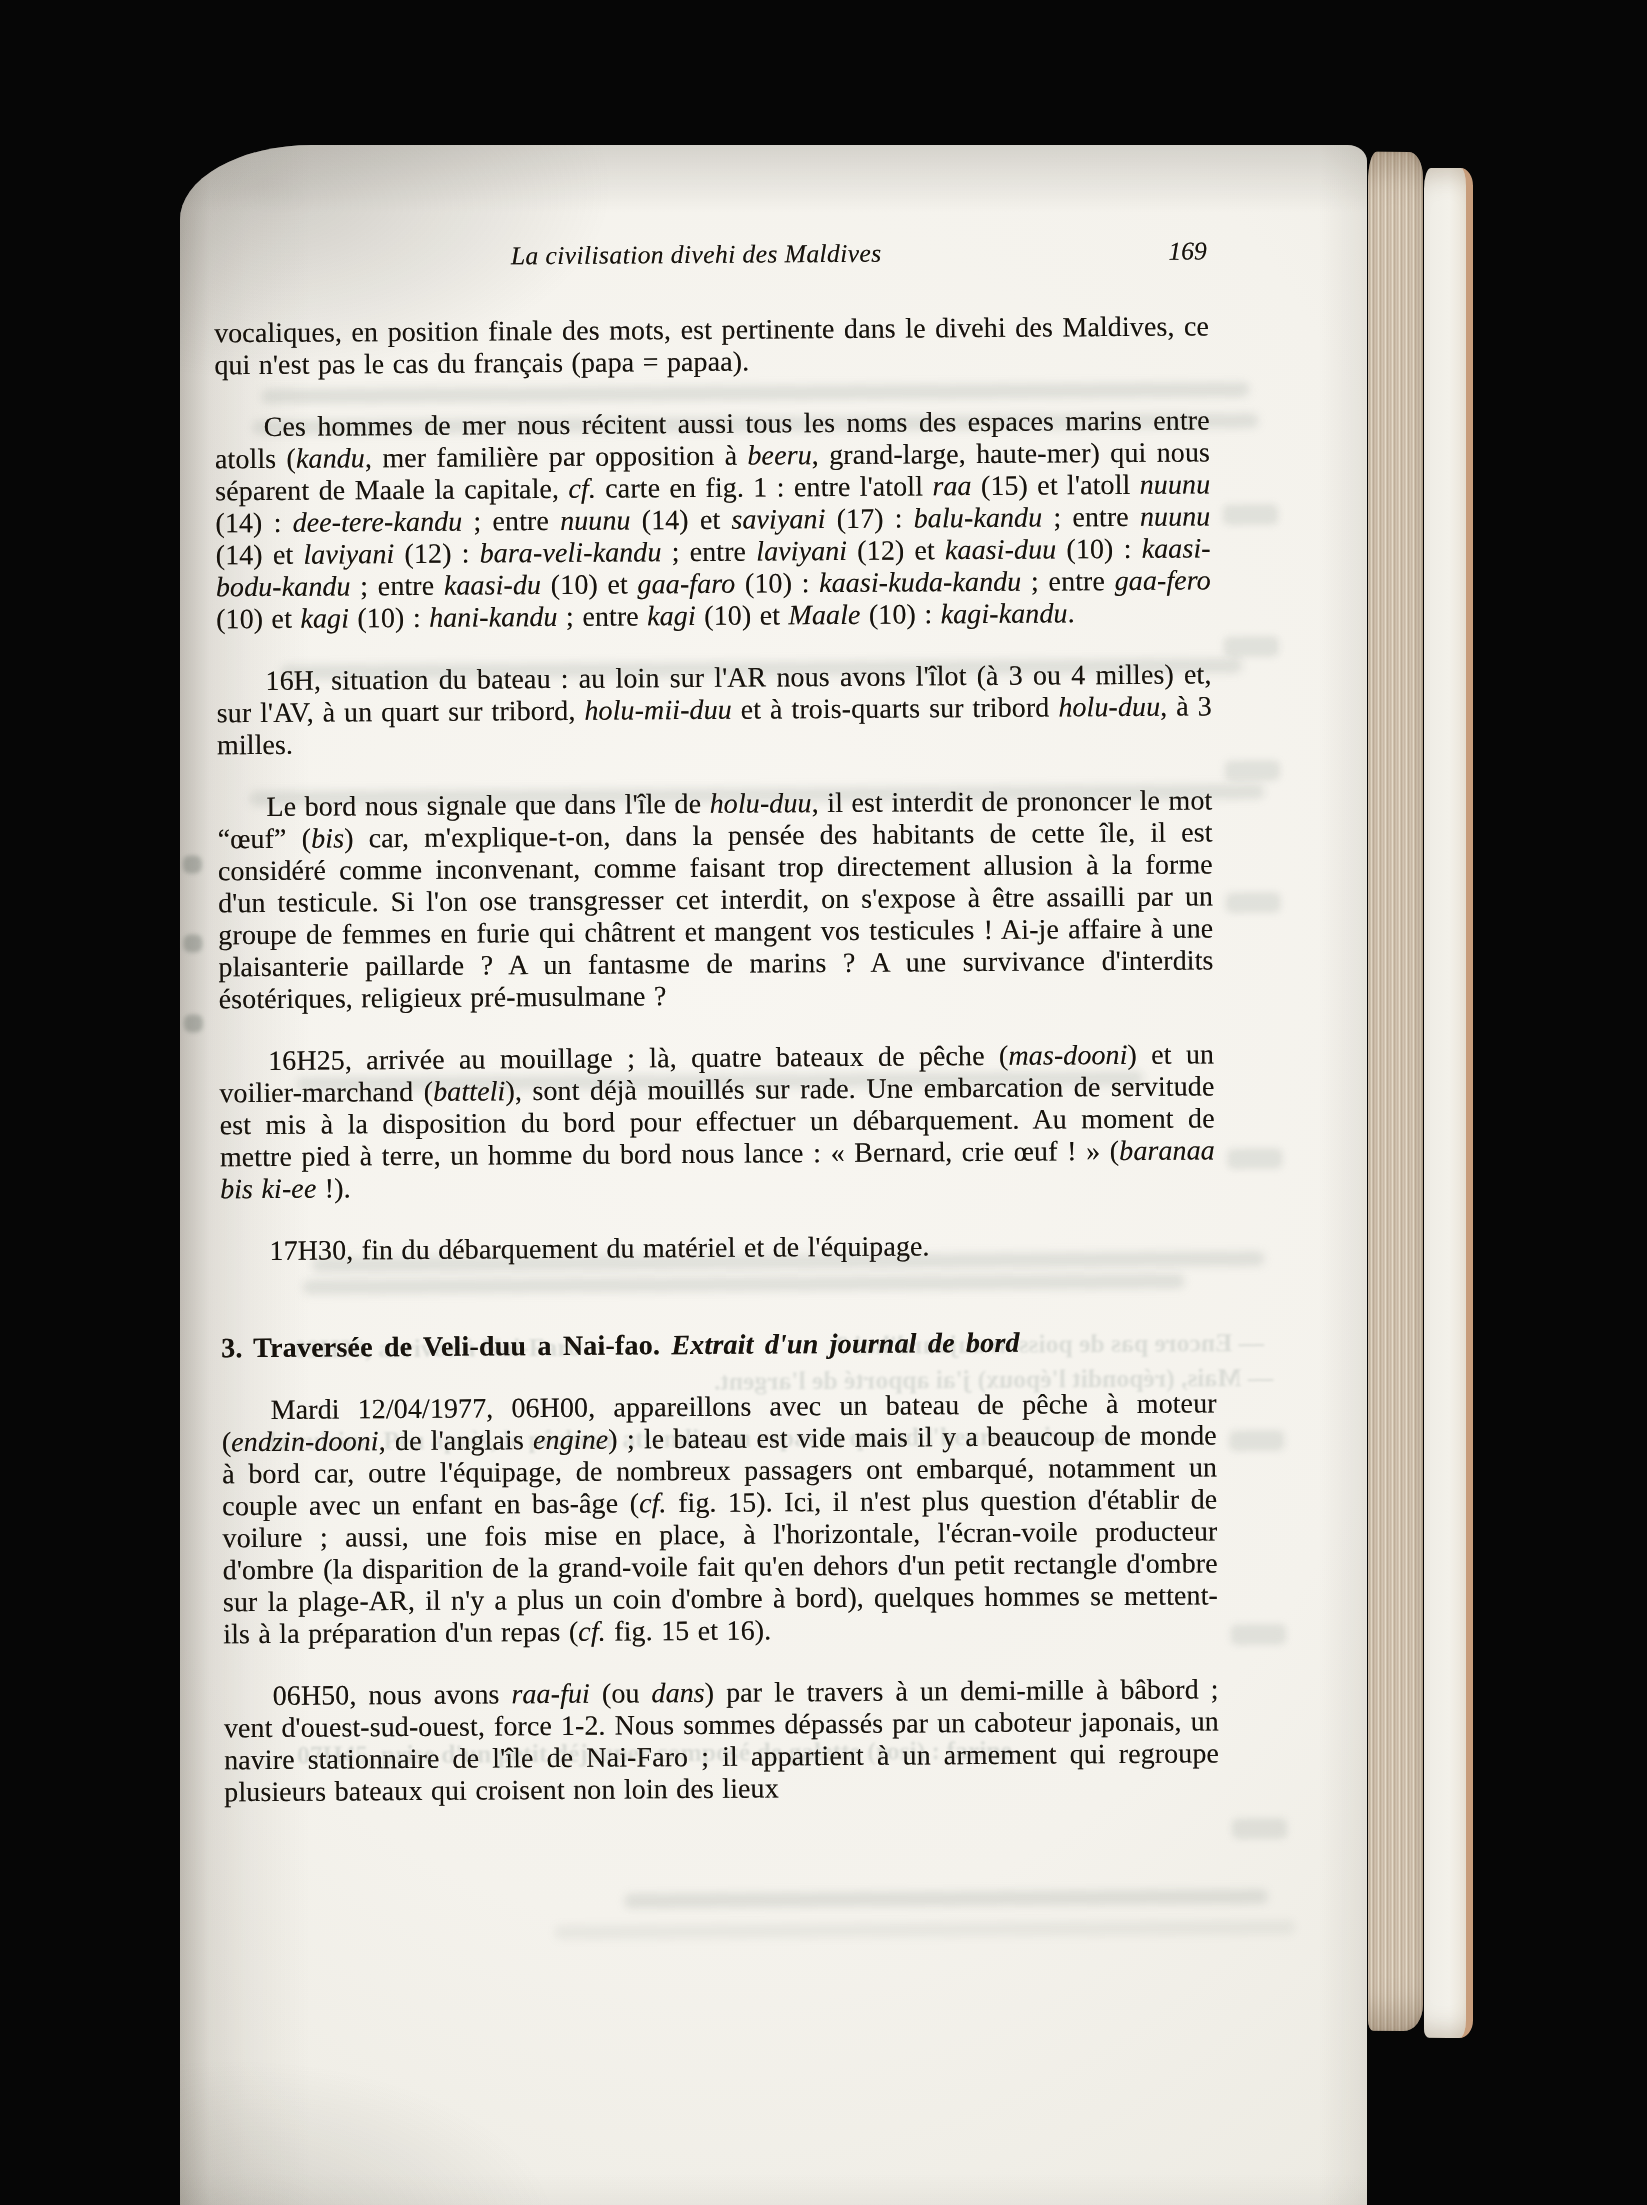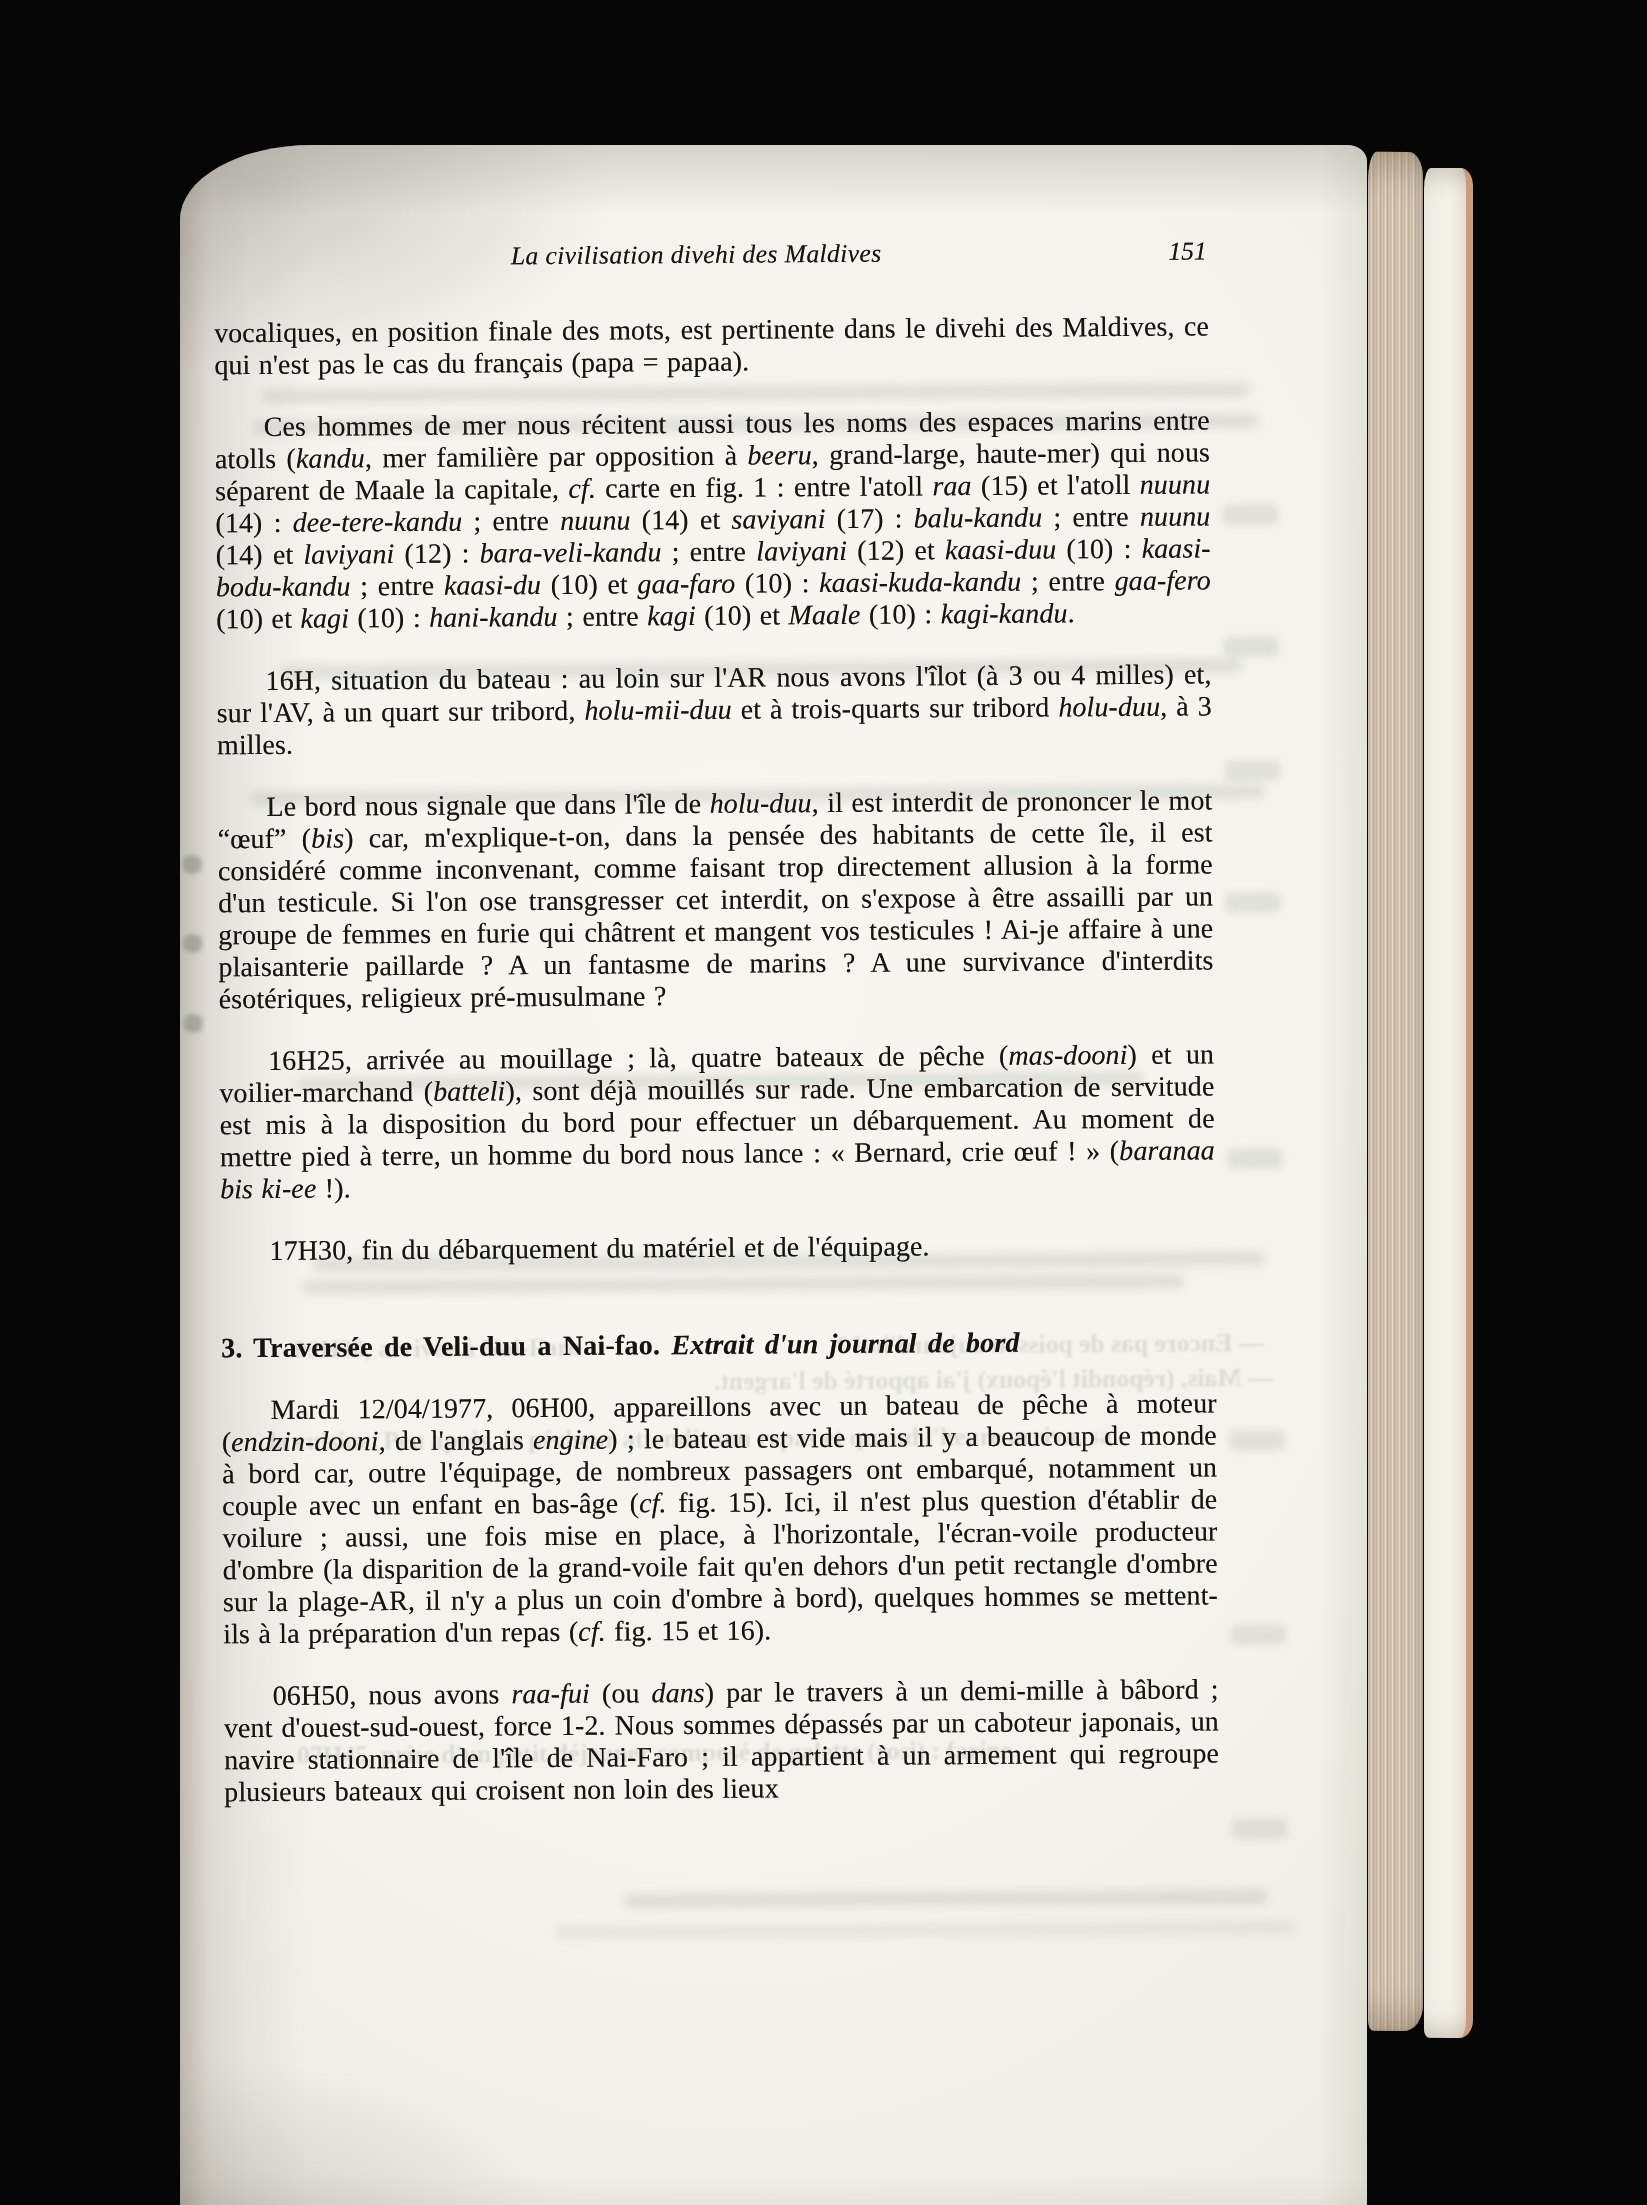--- a/index.html
+++ b/index.html
@@ -172,21 +172,21 @@
     <div id="ghost-layer">
         <div class="ghost" style="left: 112px; top: 1186px; width: 618px;">09H30, arrivée à Nai-Faro</div>
         <div class="ghost mir" style="left: 200px; top: 1186px; width: 882px;">— Encore pas de poisson aujourd'hui&nbsp;?</div>
         <div class="ghost mir" style="left: 121px; top: 1221px; width: 970px;">— Mais, (répondit l'époux) j'ai apporté de l'argent.</div>
         <div class="ghost" style="left: 86px; top: 1278px; width: 1006px;">la cuisine. Peu après, le pêcheur attendit son repas et quand l'heure arriva, sa</div>
         <div class="ghost" style="left: 112px; top: 1592px; width: 970px;">07H45, prise d'un petit déjeuner composé de galette (rosi)&nbsp;: farine</div>
       </div>
 
     <div class="running-header">
       <span class="title">La civilisation divehi des Maldives</span>
-      <span class="folio">151</span>
+      <span class="folio">169</span>
     </div>
 
     <div class="text-block" id="paragraphs">
         <p class="">vocaliques, en position finale des mots, est pertinente dans le divehi des Maldives, ce qui n'est pas le cas du français (papa = papaa).</p>
         <p class=" indent">Ces hommes de mer nous récitent aussi tous les noms des espaces marins entre atolls (<span class="it">kandu</span>, mer familière par opposition à <span class="it">beeru</span>, grand-large, haute-mer) qui nous séparent de Maale la capitale, <span class="it">cf.</span> carte en fig. 1&nbsp;: entre l'atoll <span class="it">raa</span> (15) et l'atoll <span class="it">nuunu</span> (14)&nbsp;: <span class="it">dee-tere-kandu</span>&nbsp;; entre <span class="it">nuunu</span> (14) et <span class="it">saviyani</span> (17)&nbsp;: <span class="it">balu-kandu</span>&nbsp;; entre <span class="it">nuunu</span> (14) et <span class="it">laviyani</span> (12)&nbsp;: <span class="it">bara-veli-kandu</span>&nbsp;; entre <span class="it">laviyani</span> (12) et <span class="it">kaasi-duu</span> (10)&nbsp;: <span class="it">kaasi-bodu-kandu</span>&nbsp;; entre <span class="it">kaasi-du</span> (10) et <span class="it">gaa-faro</span> (10)&nbsp;: <span class="it">kaasi-kuda-kandu</span>&nbsp;; entre <span class="it">gaa-fero</span> (10) et <span class="it">kagi</span> (10)&nbsp;: <span class="it">hani-kandu</span>&nbsp;; entre <span class="it">kagi</span> (10) et <span class="it">Maale</span> (10)&nbsp;: <span class="it">kagi-kandu</span>.</p>
         <p class=" indent">16H, situation du bateau&nbsp;: au loin sur l'AR nous avons l'îlot (à 3 ou 4 milles) et, sur l'AV, à un quart sur tribord, <span class="it">holu-mii-duu</span> et à trois-quarts sur tribord <span class="it">holu-duu</span>, à 3 milles.</p>
         <p class=" indent">Le bord nous signale que dans l'île de <span class="it">holu-duu</span>, il est interdit de prononcer le mot “œuf” (<span class="it">bis</span>) car, m'explique-t-on, dans la pensée des habitants de cette île, il est considéré comme inconvenant, comme faisant trop directement allusion à la forme d'un testicule. Si l'on ose transgresser cet interdit, on s'expose à être assailli par un groupe de femmes en furie qui châtrent et mangent vos testicules&nbsp;! Ai-je affaire à une plaisanterie paillarde&nbsp;? A un fantasme de marins&nbsp;? A une survivance d'interdits ésotériques, religieux pré-musulmane&nbsp;?</p>
         <p class=" indent">16H25, arrivée au mouillage&nbsp;; là, quatre bateaux de pêche (<span class="it">mas-dooni</span>) et un voilier-marchand (<span class="it">batteli</span>), sont déjà mouillés sur rade. Une embarcation de servitude est mis à la disposition du bord pour effectuer un débarquement. Au moment de mettre pied à terre, un homme du bord nous lance&nbsp;: «&nbsp;Bernard, crie œuf&nbsp;!&nbsp;» (<span class="it">baranaa bis ki-ee</span>&nbsp;!).</p>
         <p class=" indent">17H30, fin du débarquement du matériel et de l'équipage.</p>
         <p class="heading"><span class="bd">3. Traversée de Veli-duu a Nai-fao. </span><span class="it bd">Extrait d'un journal de bord</span></p>

